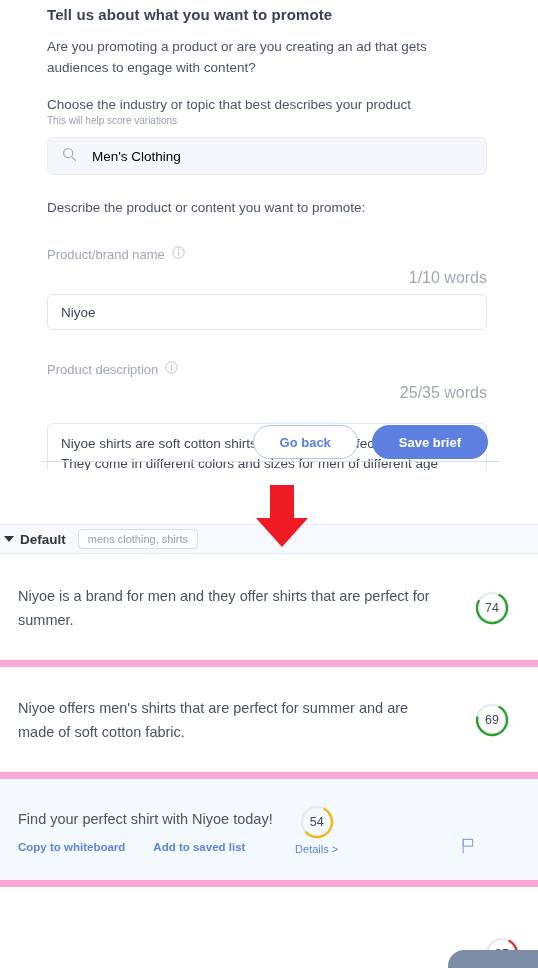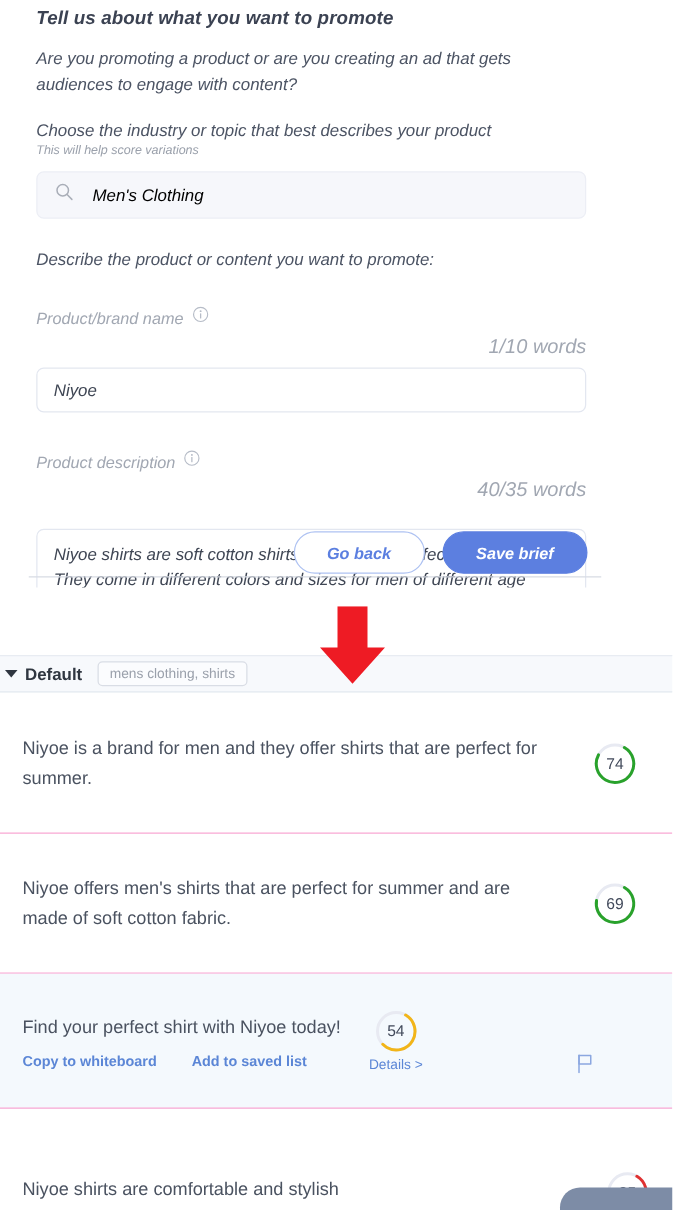--- a/index.html
+++ b/index.html
@@ -13,25 +13,24 @@
   }
   #app {
     position: relative;
     width: 538px; height: 968px;
     background: #ffffff;
   }
 
   
   .form-panel {
     position: absolute;
-    left: 0; top: 0;
+    left: 18px; top: 0;
     width: 498px; height: 470px;
     background: #ffffff;
     overflow: hidden;
-    font-style: italic;
   }
   .form-inner { padding: 0 29px; }
 
   .form-title {
     font-size: 15px;
     font-weight: bold;
     color: #3b4252;
     margin: 0;
     padding-top: 6px;
     letter-spacing: .1px;
@@ -230,21 +229,21 @@
     width: 538px;
     bottom: 0;
     background: #ffffff;
     overflow: hidden;
   }
   .result-row {
     position: relative;
     display: flex;
     align-items: center;
     padding: 0 18px;
-    border-bottom: 1px solid #f9a8d4;
+    border-bottom: 7px solid #f9a8d4;
     min-height: 112px;
   }
   .result-row.highlight {
     background: #f4f9fd;
     min-height: 108px;
   }
   .result-text {
     flex: 1 1 auto;
     font-size: 14.5px;
     color: #4a5260;
@@ -373,21 +372,21 @@
         <span class="label-left">
           <span class="lbl">Product description</span>
           <span>
             <svg width="13" height="13" viewBox="0 0 14 14">
               <circle cx="7" cy="7" r="6.1" fill="none" stroke="#b6bcc7" stroke-width="1"></circle>
               <circle cx="7" cy="4.2" r="0.85" fill="#b6bcc7"></circle>
               <rect x="6.45" y="6" width="1.1" height="4.6" rx="0.5" fill="#b6bcc7"></rect>
             </svg>
           </span>
         </span>
-        <span class="wordcount">40/35 words</span>
+        <span class="wordcount">25/35 words</span>
       </div>
 
       <div class="text-area">Niyoe shirts are soft cotton shirts for men and perfect for summer. They come in different colors and sizes for men of different age groups.</div>
 
     </div>
 
     <div class="btn-row">
       <div class="btn btn-secondary">Go back</div>
       <div class="btn btn-primary">Save brief</div>
     </div>
@@ -459,21 +458,20 @@
           </svg>
           <span class="score-num">54</span>
         </div>
         <span class="details-link">Details &gt;</span>
       </div>
     </div>
 
   </div>
 
   <div class="bottom-row">
-    <div class="result-text">Niyoe shirts are comfortable and stylish</div>
     <div class="bottom-score">
       <svg width="36" height="36" viewBox="0 0 36 36">
         <circle cx="18" cy="18" r="15" fill="none" stroke="#e8eaf2" stroke-width="2.4"></circle>
         <circle cx="18" cy="18" r="15" fill="none" stroke="#e03131" stroke-width="2.4" stroke-linecap="round" stroke-dasharray="33.0 94.2" transform="rotate(-60 18 18)"></circle>
       </svg>
       <span class="score-num">35</span>
     </div>
   </div>
 
   <div class="floating-widget"></div>

